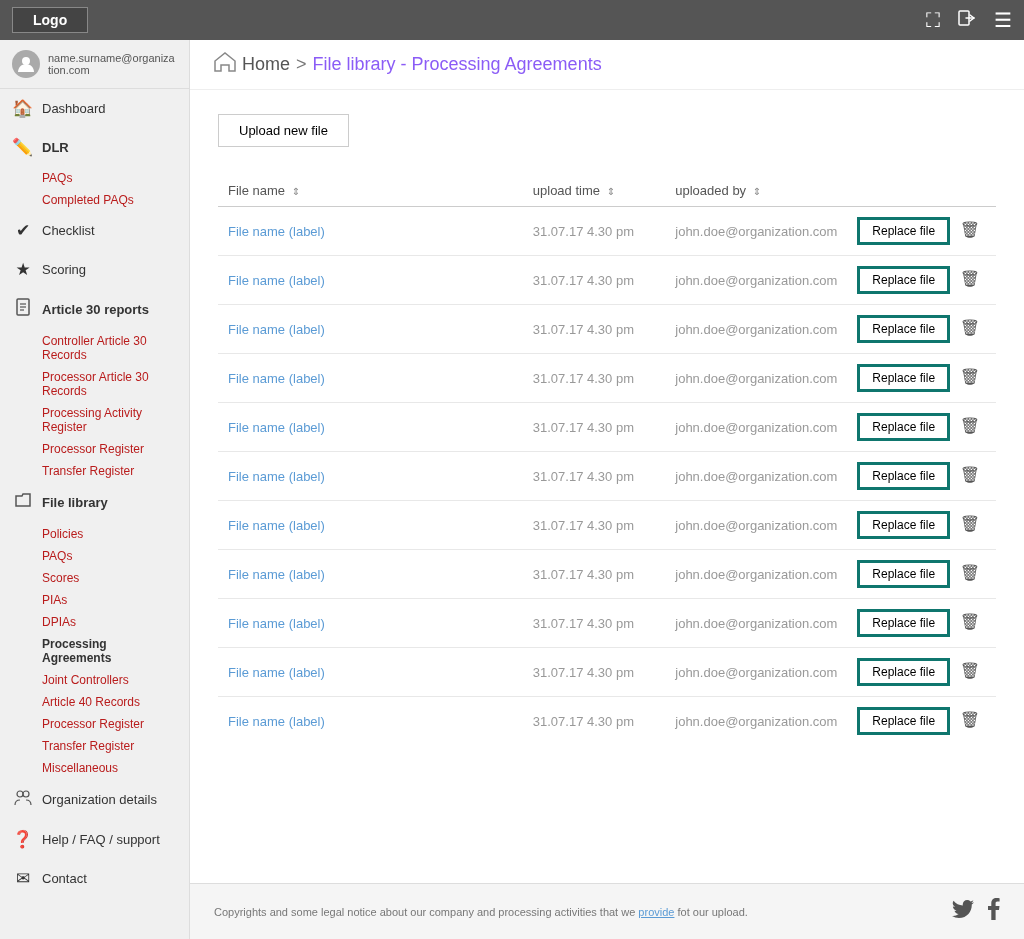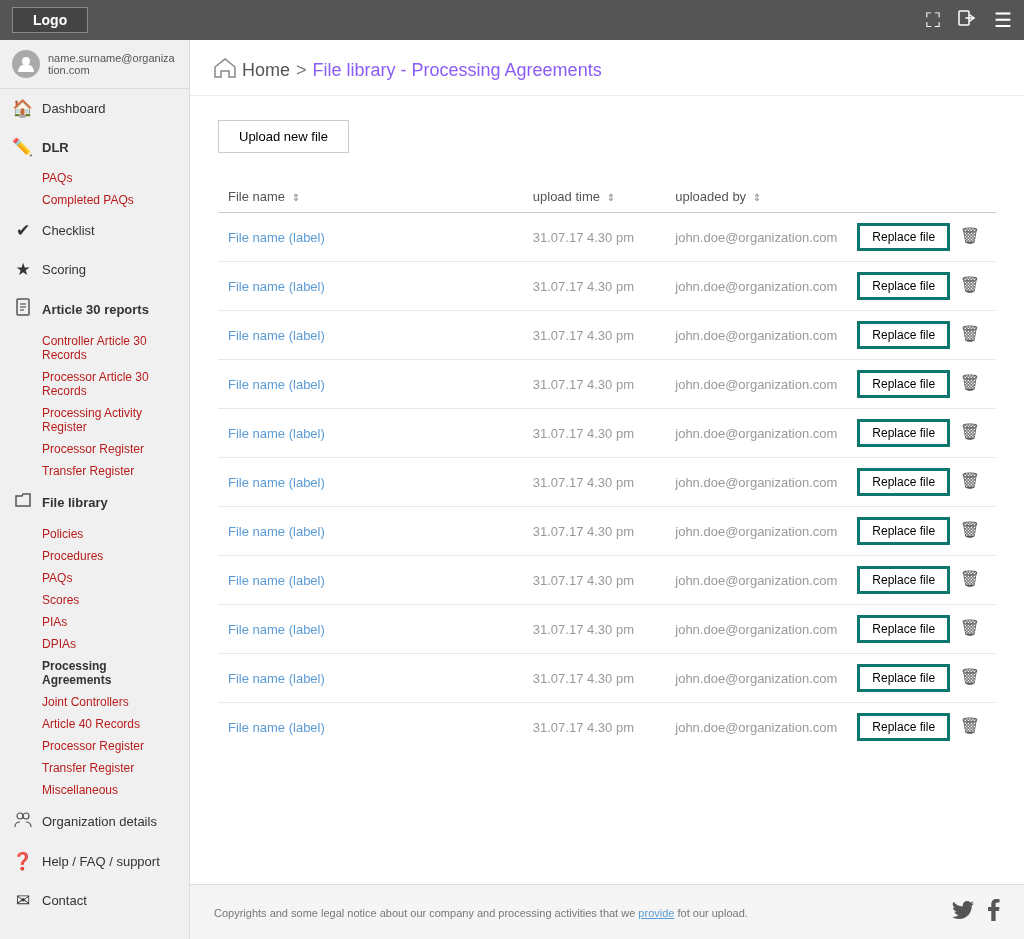--- a/index.html
+++ b/index.html
@@ -106,21 +106,21 @@
     
     .main {
       flex: 1;
       display: flex;
       flex-direction: column;
       background: #fff;
     }
 
     
     .breadcrumb {
-      padding: 18px 24px 12px;
+      padding: 12px 24px 12px;
       display: flex;
       align-items: center;
       gap: 6px;
       font-size: 18px;
       color: #555;
       border-bottom: 1px solid #eee;
     }
     .breadcrumb-home-icon {
       font-size: 20px;
       color: #777;
@@ -313,21 +313,20 @@
 
     <div class="nav-item bold active">
       <span class="nav-icon">
         <svg width="18" height="18" viewBox="0 0 18 18" fill="none">
           <path d="M2 5 L8 5 L9 3 L16 3 L16 15 L2 15 Z" stroke="#555" stroke-width="1.5" fill="none"></path>
         </svg>
       </span>
       <span>File library</span>
     </div>
     <div class="sub-item">Policies</div>
-    <div class="sub-item">Procedures</div>
     <div class="sub-item">PAQs</div>
     <div class="sub-item">Scores</div>
     <div class="sub-item">PIAs</div>
     <div class="sub-item">DPIAs</div>
     <div class="sub-item active">Processing Agreements</div>
     <div class="sub-item">Joint Controllers</div>
     <div class="sub-item">Article 40 Records</div>
     <div class="sub-item">Processor Register</div>
     <div class="sub-item">Transfer Register</div>
     <div class="sub-item">Miscellaneous</div>

